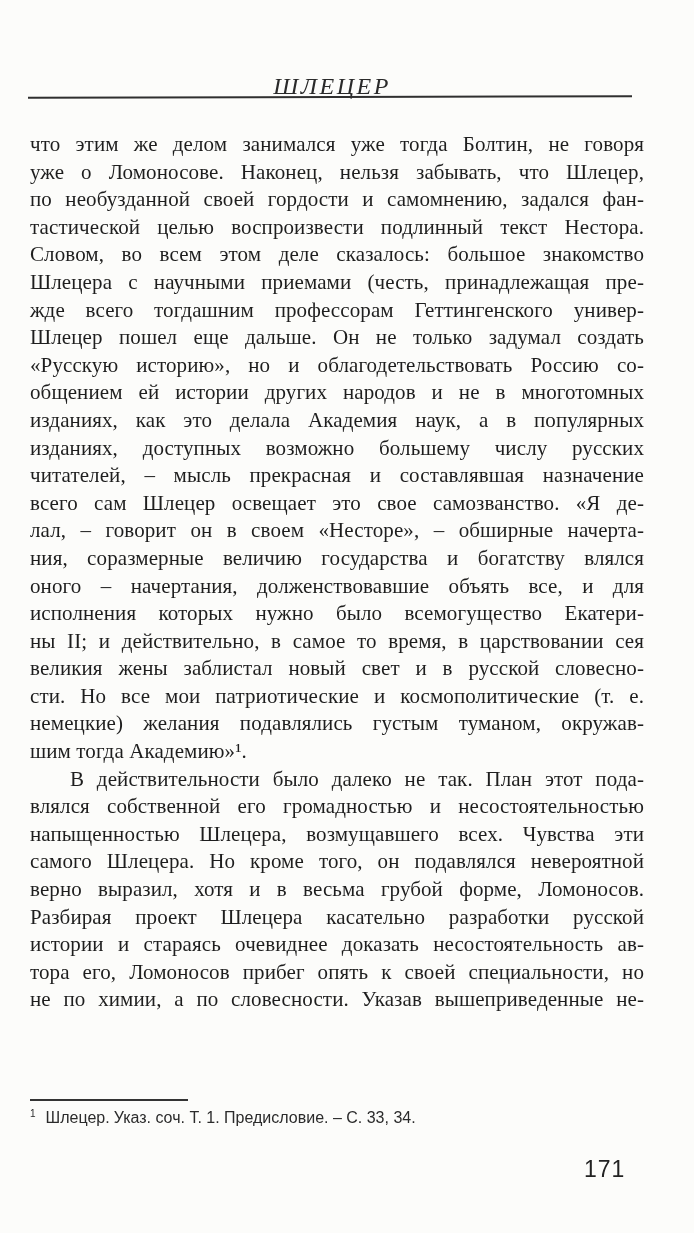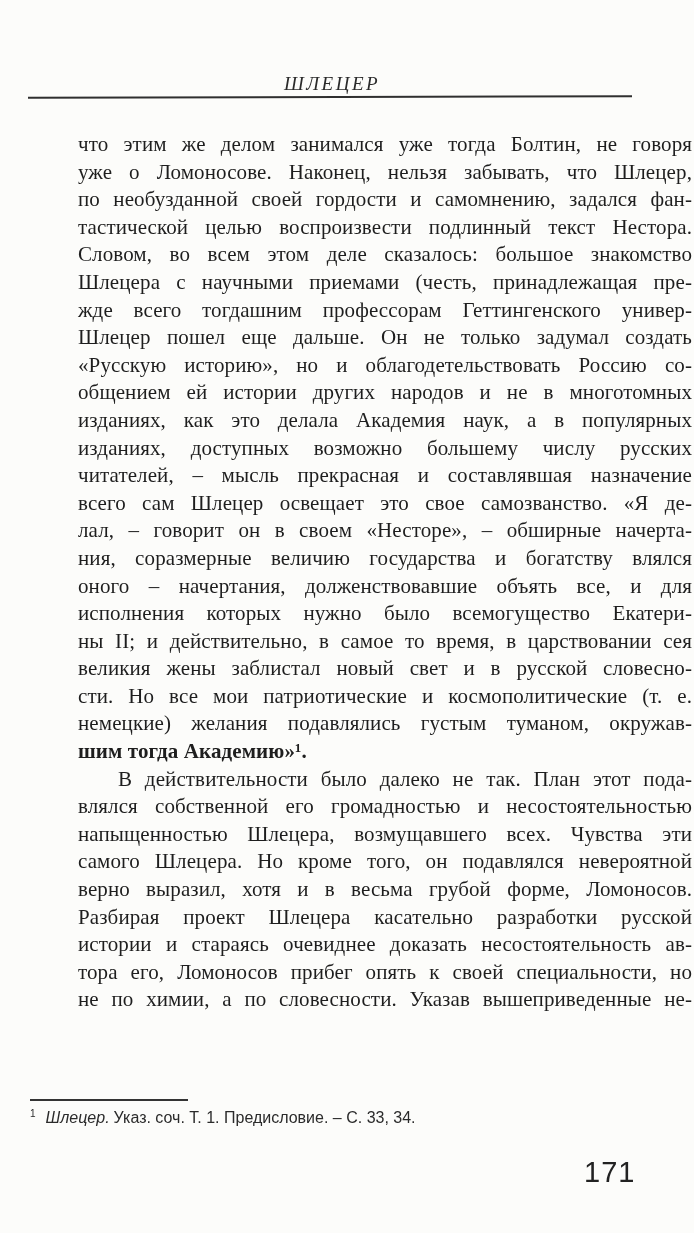--- a/index.html
+++ b/index.html
@@ -14,49 +14,47 @@
     overflow:hidden;
     font-family:"Liberation Serif", serif;
     color:var(--ink);
   }
   .running-head{
     position:absolute;
     top:73px;left:28px;width:608px;
     text-align:center;
     font-family:"Liberation Serif", serif;
     font-style:italic;
-    font-size:19px;
+    font-size:24px;
     letter-spacing:2.5px;
     color:#2a2a2a;
   }
   .header-rule{
     position:absolute;
     top:96px;left:28px;width:604px;height:2px;
     background:#2f2f2f;
     transform:rotate(-0.15deg);
   }
   .body-text{
     position:absolute;
     top:131px;left:30px;width:614px;
     font-size:21px;
     color:var(--ink);
-    margin-left:48px;
   }
   .line{
     line-height:27.6px;
     height:27.6px;
     white-space:normal;
     text-align:justify;
     text-align-last:justify;
     letter-spacing:0.1px;
   }
   .line.no-justify{
     text-align:left;
     text-align-last:left;
-    font-weight:bold;
   }
   .line.indent{
     text-indent:40px;
   }
   .footnote-rule{
     position:absolute;
     top:1099px;left:30px;width:158px;height:2px;
     background:#333;
   }
   .footnote{
@@ -65,28 +63,27 @@
     font-family:"Liberation Sans", sans-serif;
     font-size:16px;
     color:#2b2b2b;
   }
   .footnote .fn-marker{
     font-size:10px;
     vertical-align:6px;
     margin-right:10px;
   }
   .footnote .fn-source{
-    font-style:italic;
     margin-right:4px;
   }
   .page-number{
     position:absolute;
     top:1156px;left:584px;width:60px;
     font-family:"Liberation Sans", sans-serif;
-    font-size:29px;
+    font-size:23px;
     letter-spacing:1px;
     color:#222;
     text-align:left;
   }
 </style>
 </head>
 <body>
 
 <div class="running-head">
   <span>ШЛЕЦЕР</span>

